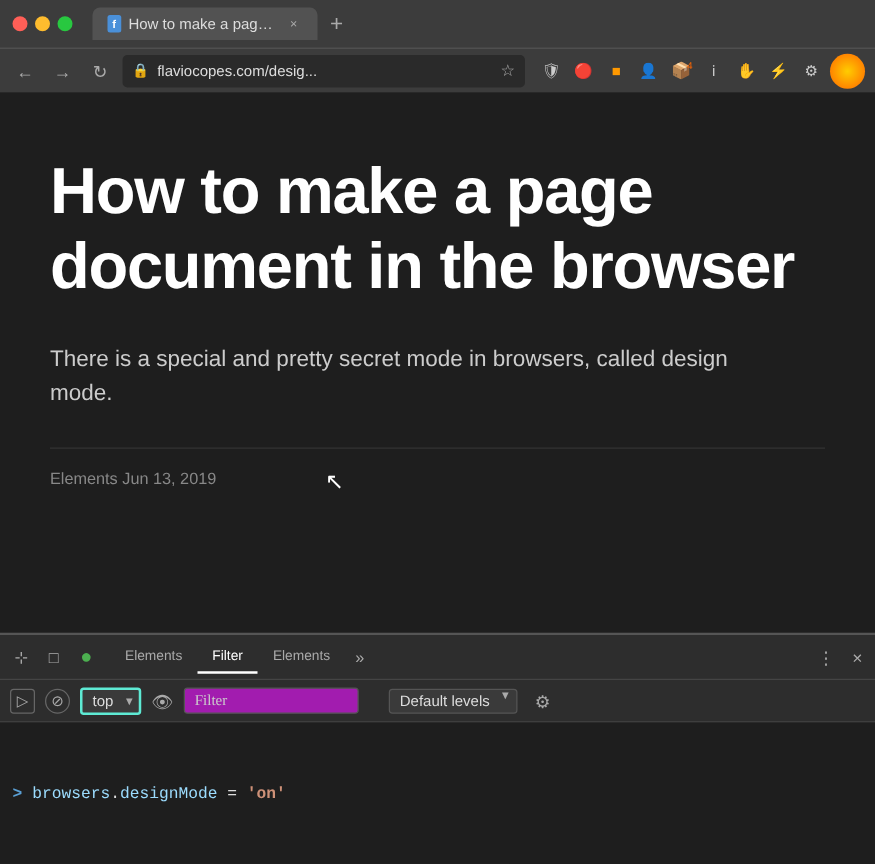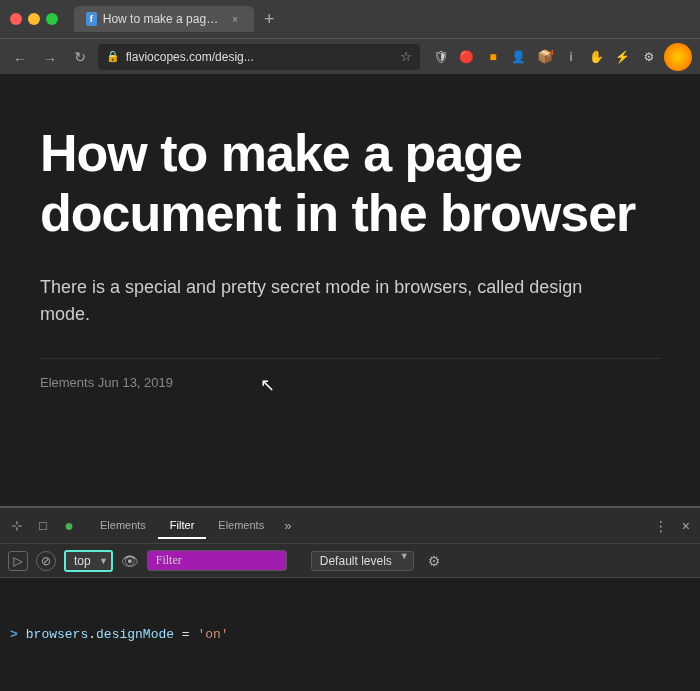--- a/index.html
+++ b/index.html
@@ -246,21 +246,21 @@
     .console-prompt {
       color: #5a9fd4;
       font-weight: bold;
       margin-right: 8px;
     }
     .console-code { color: #ddd; }
     .code-obj { color: #9cdcfe; }
     .code-dot { color: #ddd; }
     .code-prop { color: #9cdcfe; }
     .code-eq { color: #ddd; }
-    .code-str { color: #ce9178; }
+    .code-str { color: #ce9178; font-weight: bold; }
   </style>
 </head>
 <body>
 
 <div class="browser-window">
 
   <div class="title-bar">
     <div class="traffic-lights">
       <div class="traffic-light tl-red"></div>
       <div class="traffic-light tl-yellow"></div>

